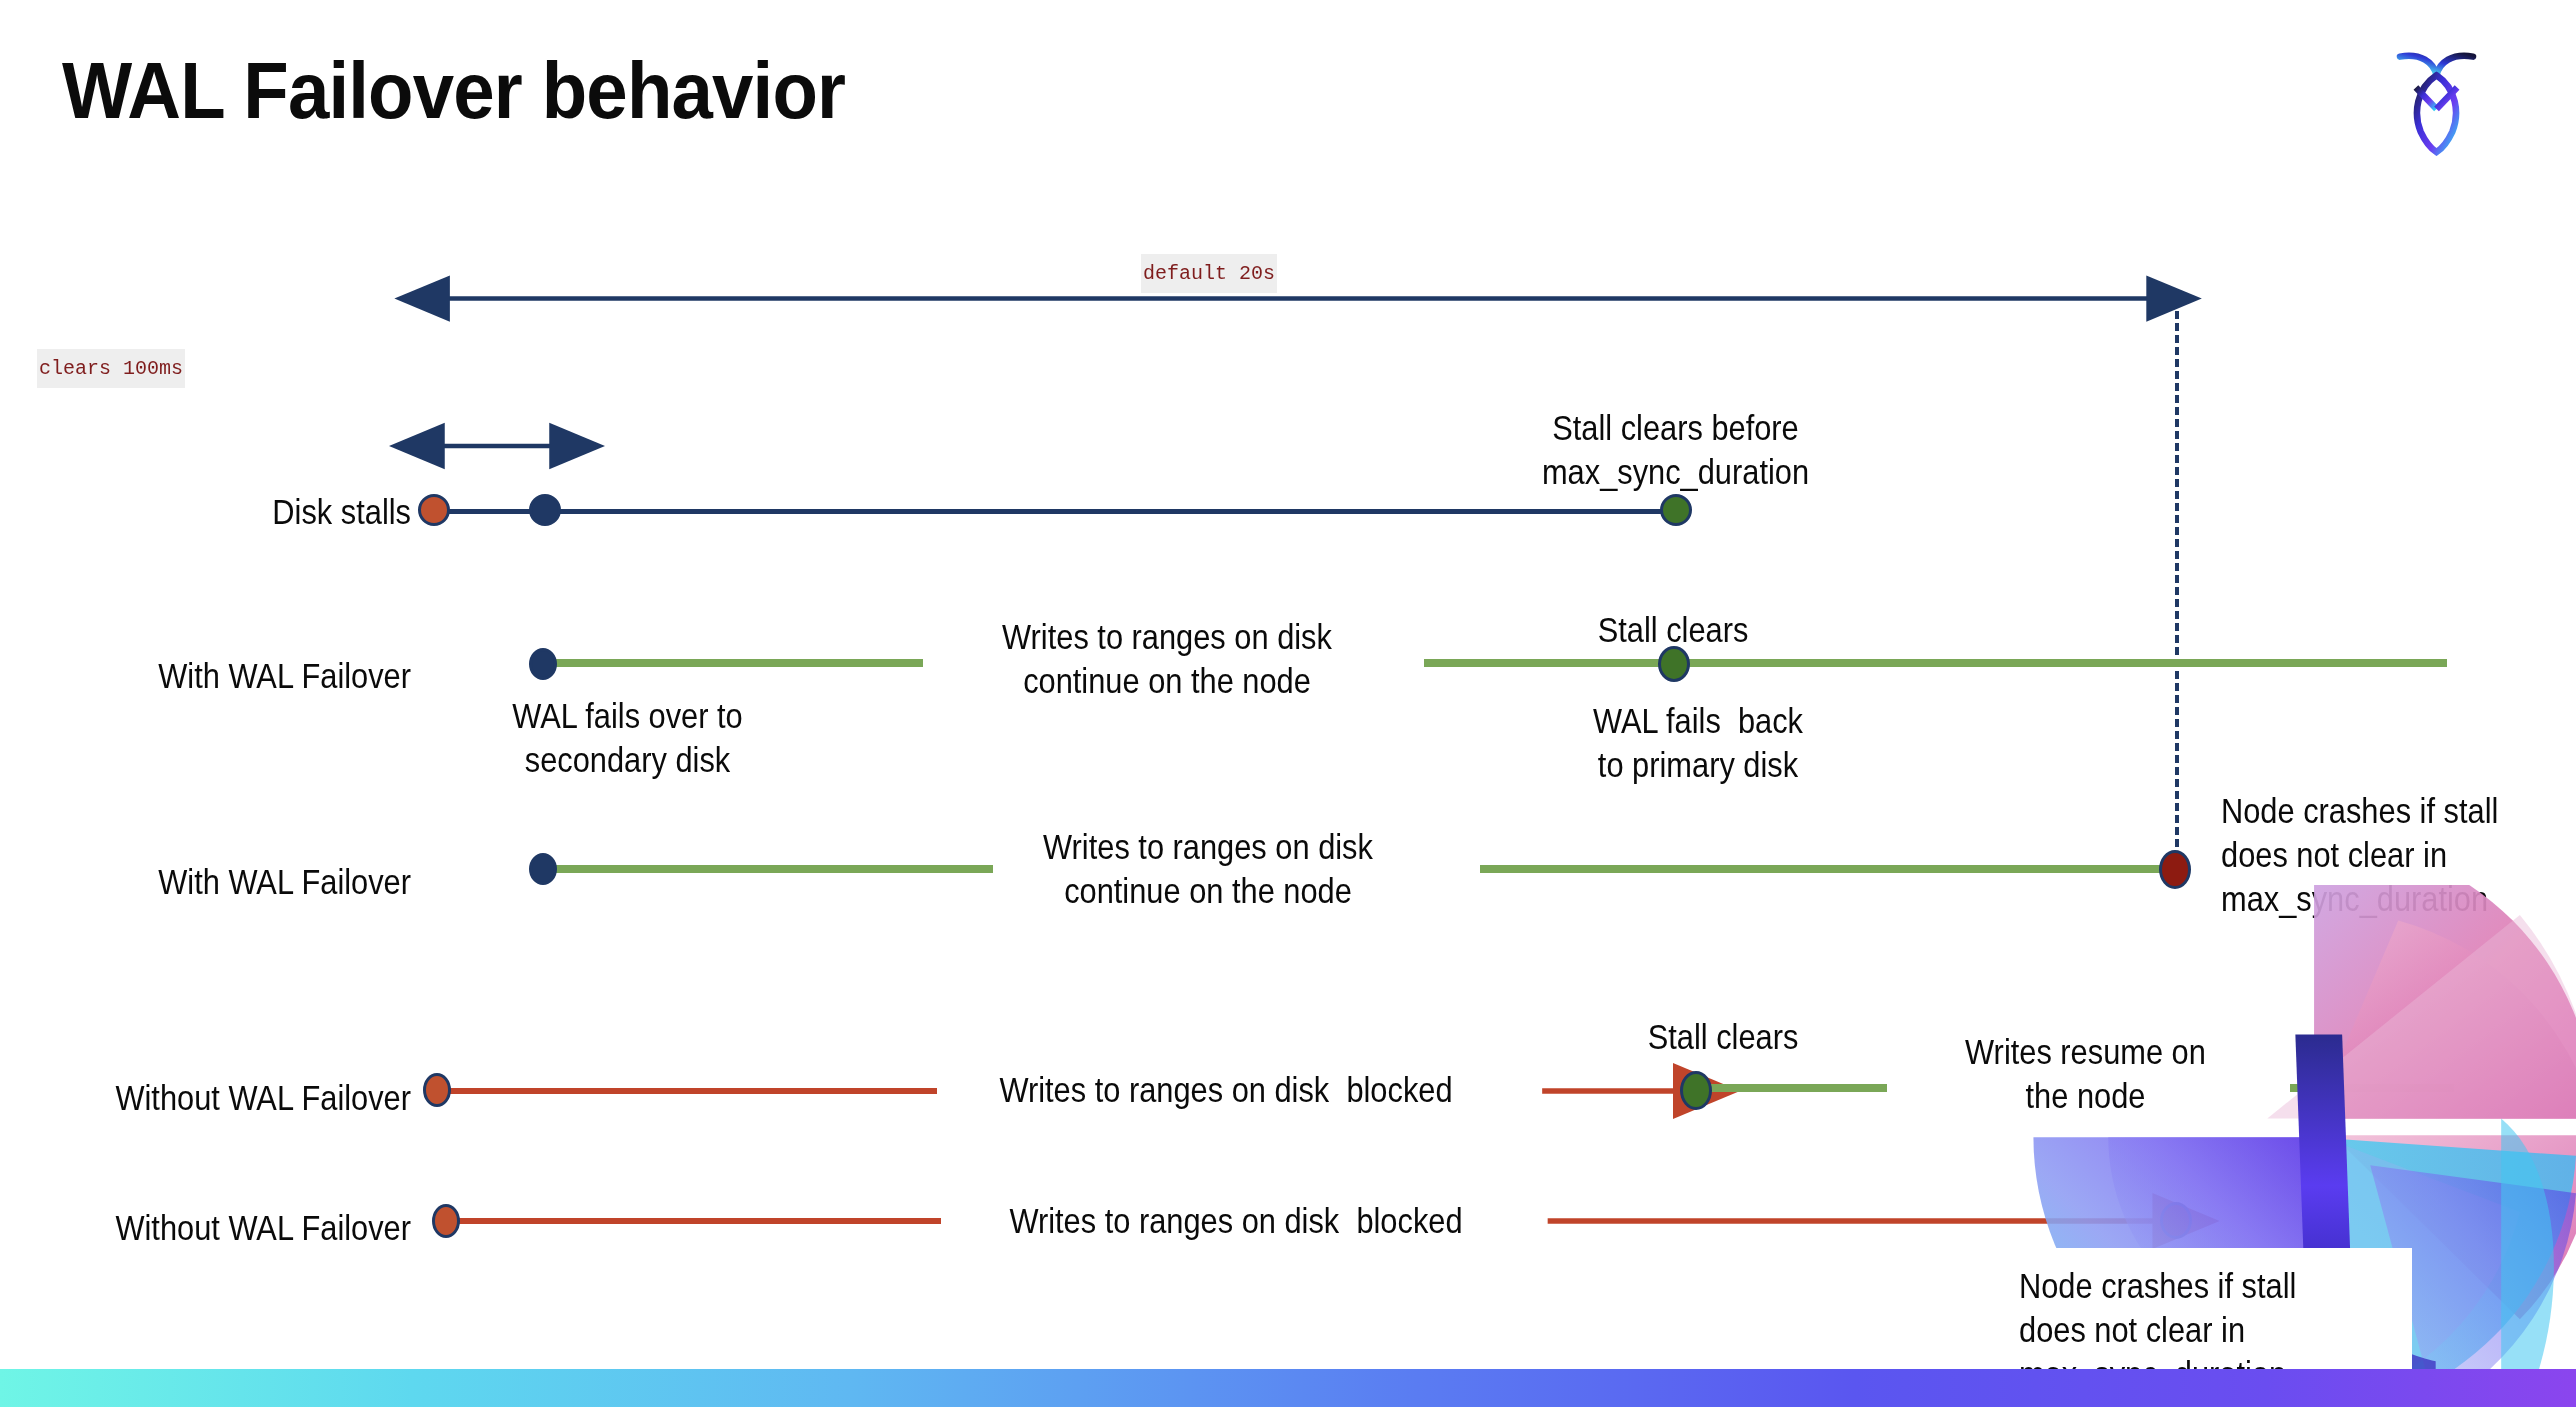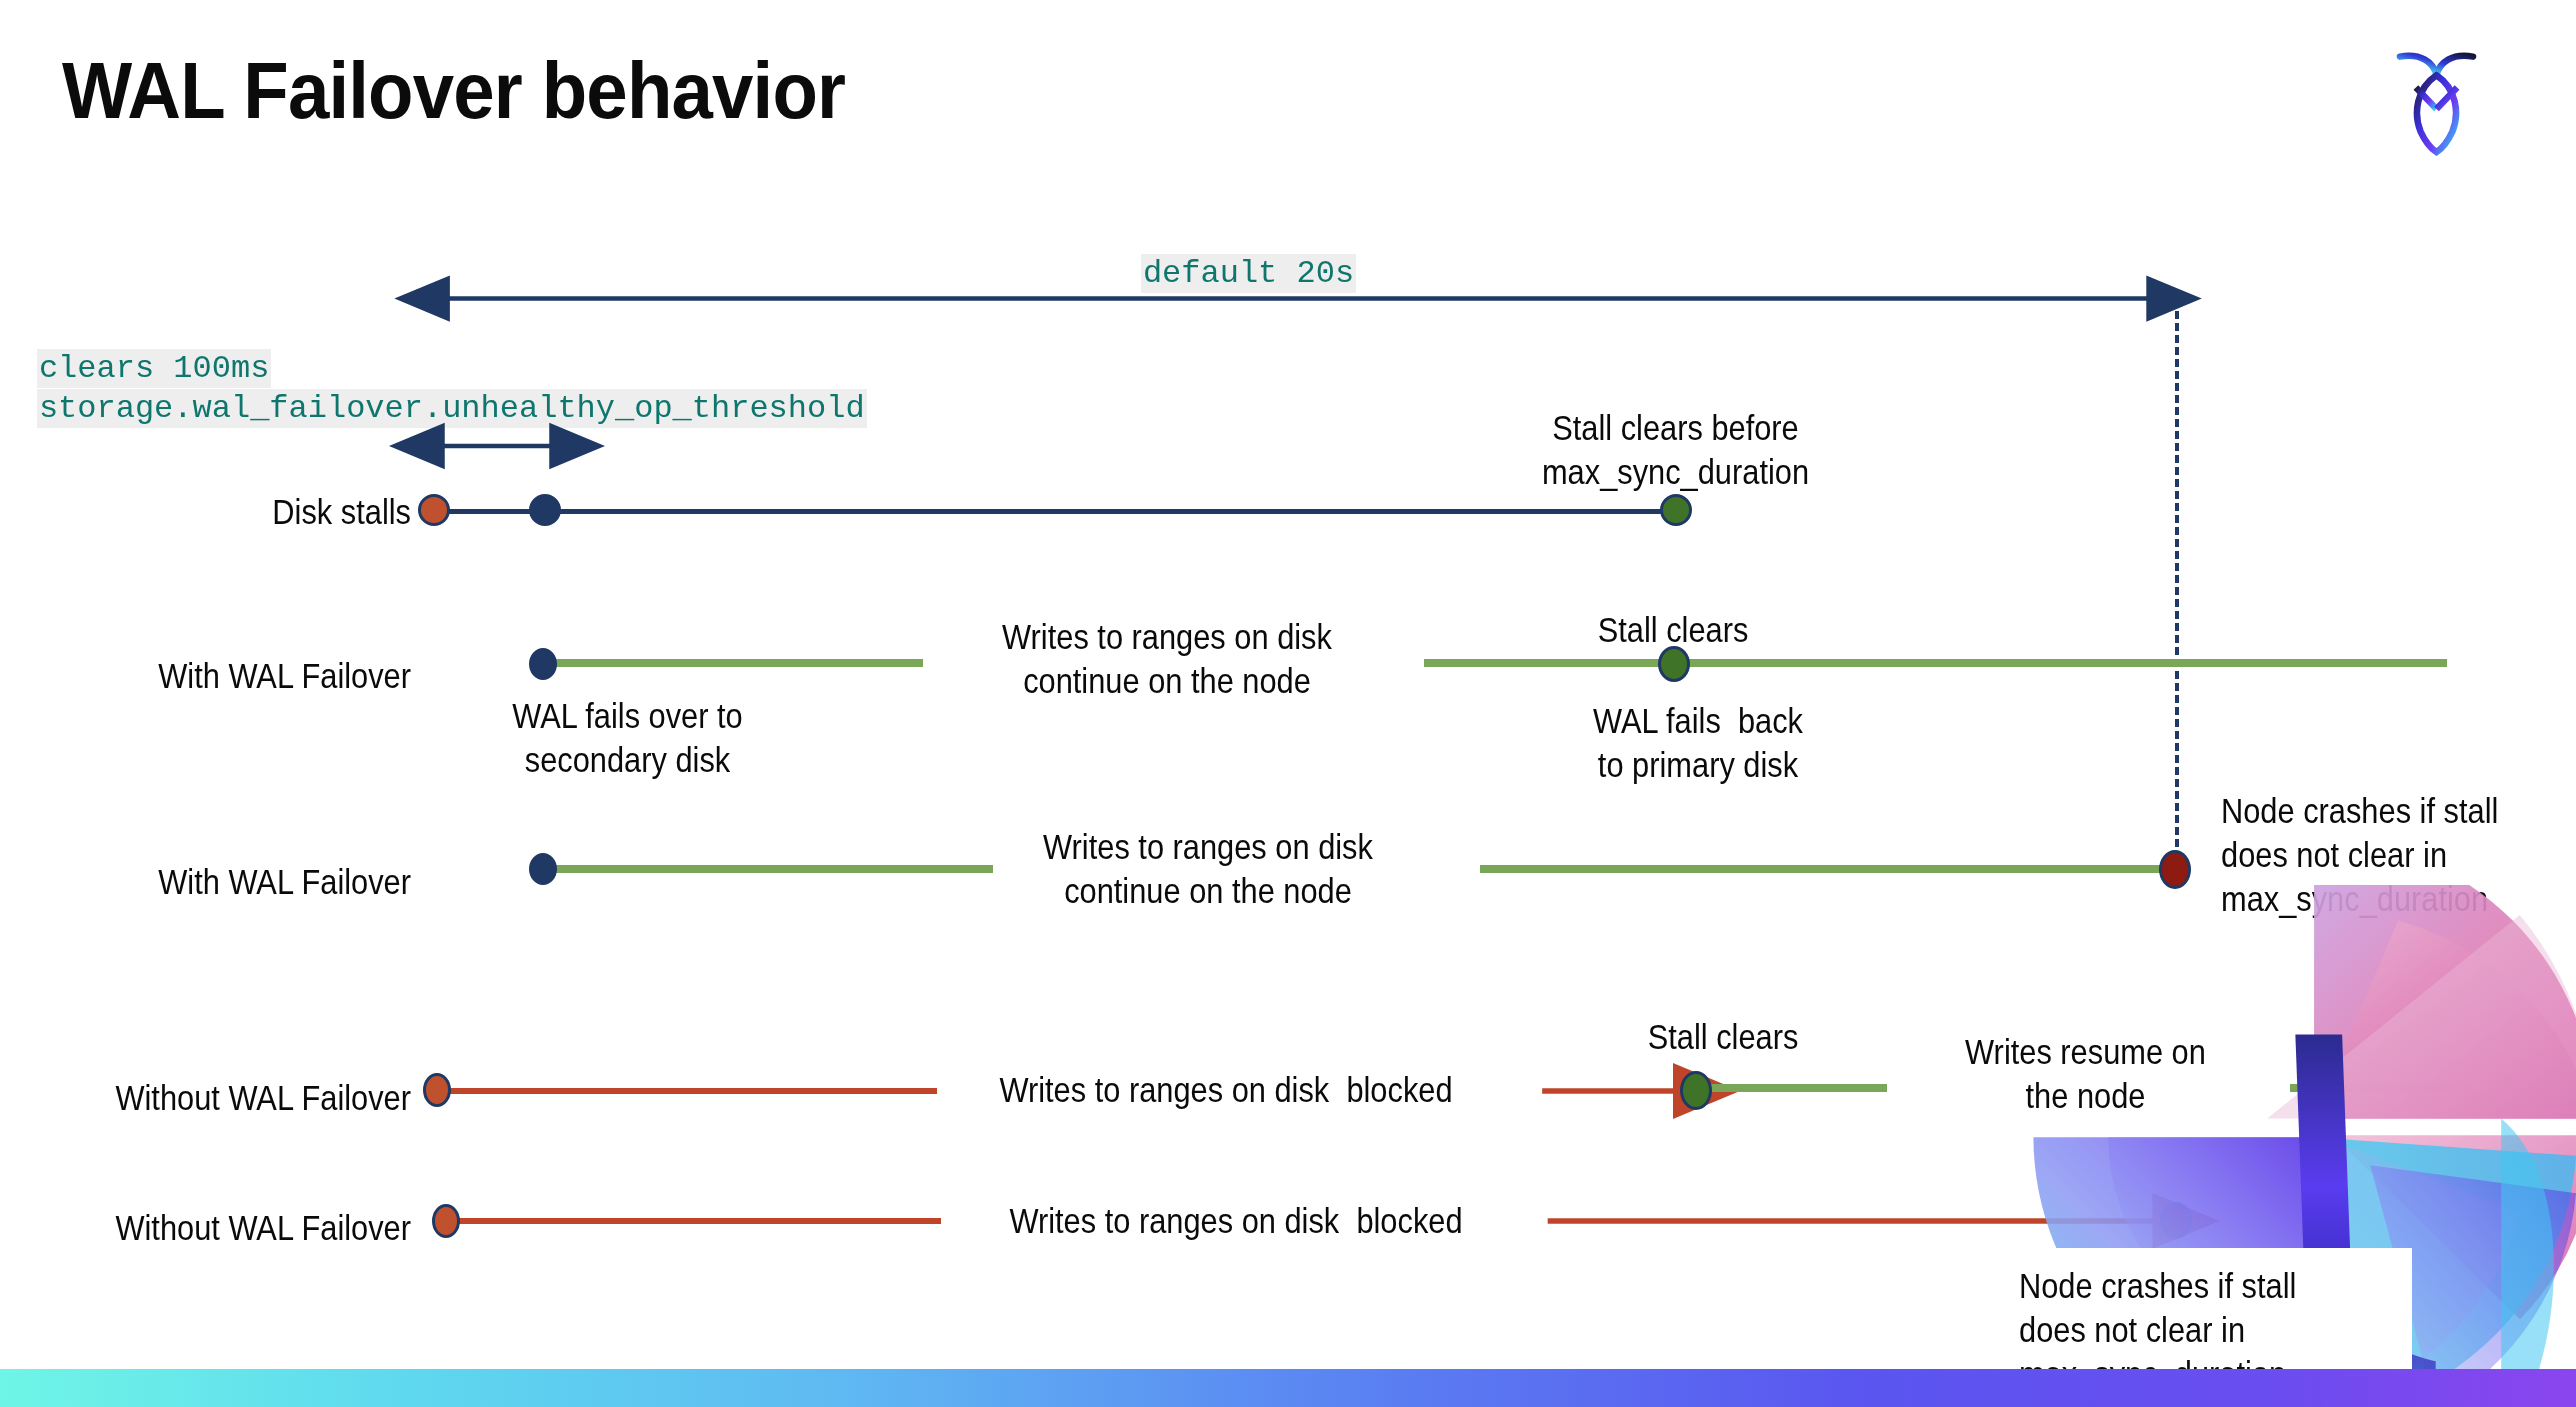--- a/index.html
+++ b/index.html
@@ -28,21 +28,21 @@
     background:linear-gradient(90deg,#6ff5e6 0%,#5ed8ef 16%,#5fb8f2 33%,#5a7cf2 55%,#5a56f0 72%,#6a4df0 88%,#8b45ee 100%);
   }
   .deco-mask{
     position:absolute;left:1982px;top:1248px;width:430px;height:160px;background:#fff;
   }
 
   
   .code{
     position:absolute;
     font-family:"Liberation Mono","DejaVu Sans Mono",monospace;
-    font-size:32px;line-height:37px;color:#0f766e;
+    font-size:20px;line-height:37px;color:#7f1d1d;
     background:#eeeeee;white-space:pre;padding:0.9px 1.9px;
   }
 
   
   .lbl{
     position:absolute;font-size:35px;line-height:44px;color:#0a0a0a;
     transform:scaleX(0.88);transform-origin:left top;white-space:pre;
   }
   .lbl.c{transform-origin:center top;text-align:center;}
   .lbl.r{transform-origin:right top;text-align:right;}
@@ -103,21 +103,20 @@
       <marker id="mR" markerWidth="12" markerHeight="12" refX="2" refY="6" orient="auto">
         <path d="M0,1 L0,11 L12,6 Z" fill="#1f3864"></path>
       </marker>
     </defs>
     <line x1="22" y1="20" x2="1876" y2="20" stroke="#1f3864" stroke-width="5" marker-start="url(#mL)" marker-end="url(#mR)"></line>
   </svg>
 
   <div class="code" style="left:1141px;top:254px;">default 20s</div>
 
   <div class="code" style="left:37px;top:349px;">clears 100ms</div>
-  <div class="code" style="left:37px;top:389px;">storage.wal_failover.unhealthy_op_threshold</div>
 
   <svg class="arrow" style="left:422px;top:432px;" width="150" height="28" viewBox="0 0 160 30">
     <line x1="14" y1="15" x2="146" y2="15" stroke="#1f3864" stroke-width="5" marker-start="url(#mL)" marker-end="url(#mR)"></line>
   </svg>
 
   <div class="vdash" style="left:2175px;top:299px;height:584px;"></div>
 
   <div class="lbl r" style="left:159px;top:490px;width:252px;">Disk stalls</div>
 
   <div class="line navyline" style="left:439px;top:509px;width:1238px;"></div>

